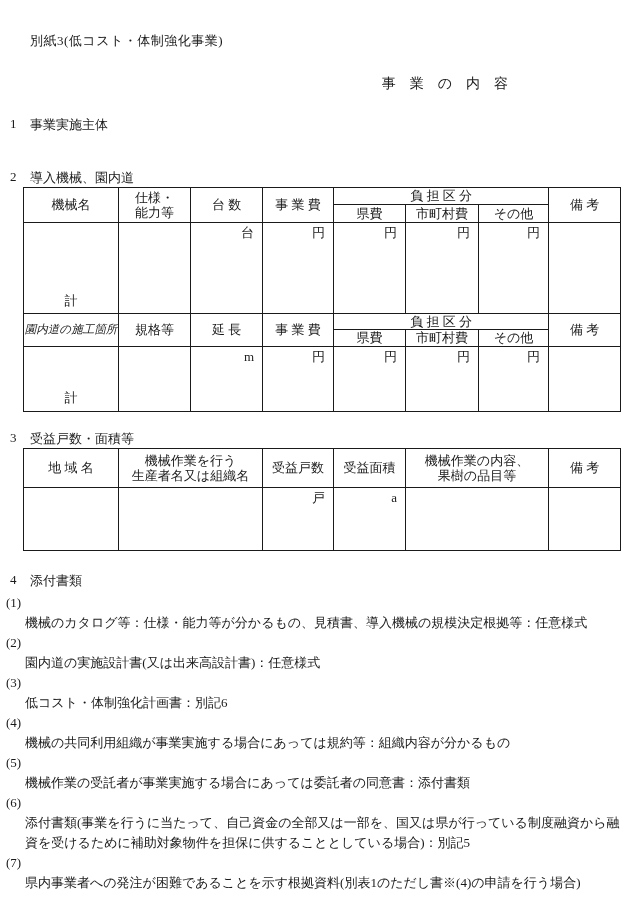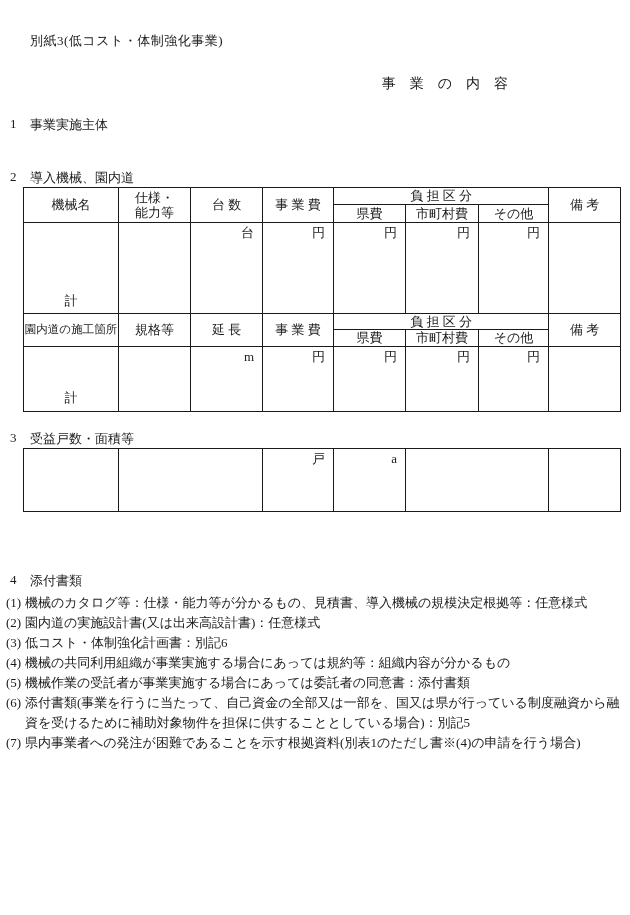--- a/index.html
+++ b/index.html
@@ -31,27 +31,27 @@
     border:1px solid #1a1a1a;
     text-align:center;
     vertical-align:middle;
     line-height:1.18;
     padding:0 2px;
     overflow:hidden;
     font-size:13px;
   }
   td.unit { vertical-align:top; text-align:right; padding:2px 8px 0 0; }
   td.total { vertical-align:bottom; text-align:center; padding-bottom:5px; }
-  td.tight { font-size:11.5px; padding:0; letter-spacing:0; }
+  td.tight { font-size:11.5px; padding:0; letter-spacing:0;font-style:italic; }
   .two-line span { display:block;text-align:center; }
 
   .attachments { top:593px; left:6px; width:618px; }
   .att-item { display:flex; line-height:20px; }
   .att-item .no { flex:none; width:19px; }
-  .att-item .tx { flex:1; }
+  .att-item .tx { flex:1;margin-top:20px; }
 </style>
 </head>
 <body>
 
 <div class="page">
 
   <div class="abs doc-label">別紙3(低コスト・体制強化事業)</div>
   <div class="abs doc-title">事　業　の　内　容</div>
 
   <div class="abs heading h1pos">
@@ -136,20 +136,34 @@
   <table class="abs tbl3">
     <colgroup>
       <col style="width:95px">
         <col style="width:144px">
         <col style="width:71px">
       <col style="width:72px">
         <col style="width:143px">
         <col style="width:72px">
     </colgroup>
     <tbody>
+        <tr style="height:39px">
+      <td>地 域 名</td>
+      <td class="two-line">
+            <span>機械作業を行う</span>
+            <span>生産者名又は組織名</span>
+          </td>
+      <td>受益戸数</td>
+      <td>受益面積</td>
+      <td class="two-line">
+            <span>機械作業の内容、</span>
+            <span>果樹の品目等</span>
+          </td>
+      <td>備 考</td>
+    </tr>
     <tr style="height:63px">
       <td></td>
       <td></td>
       <td class="unit">戸</td>
       <td class="unit">a</td>
       <td></td>
       <td></td>
     </tr>
   </tbody>
     </table>

